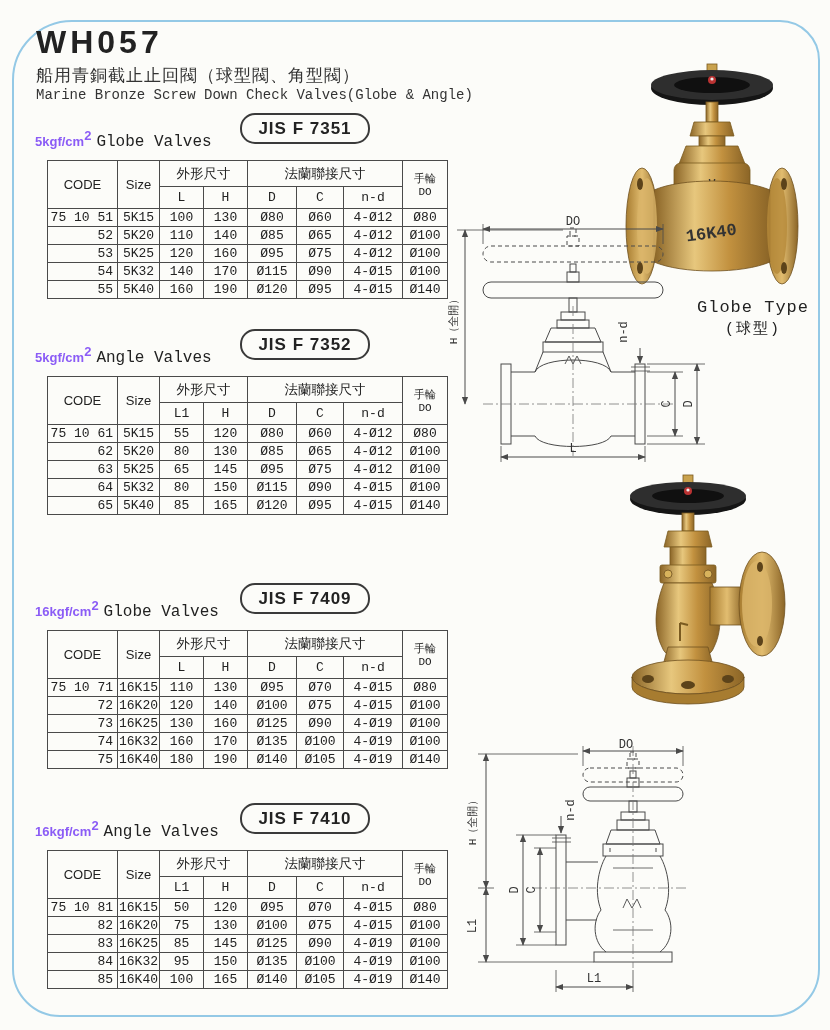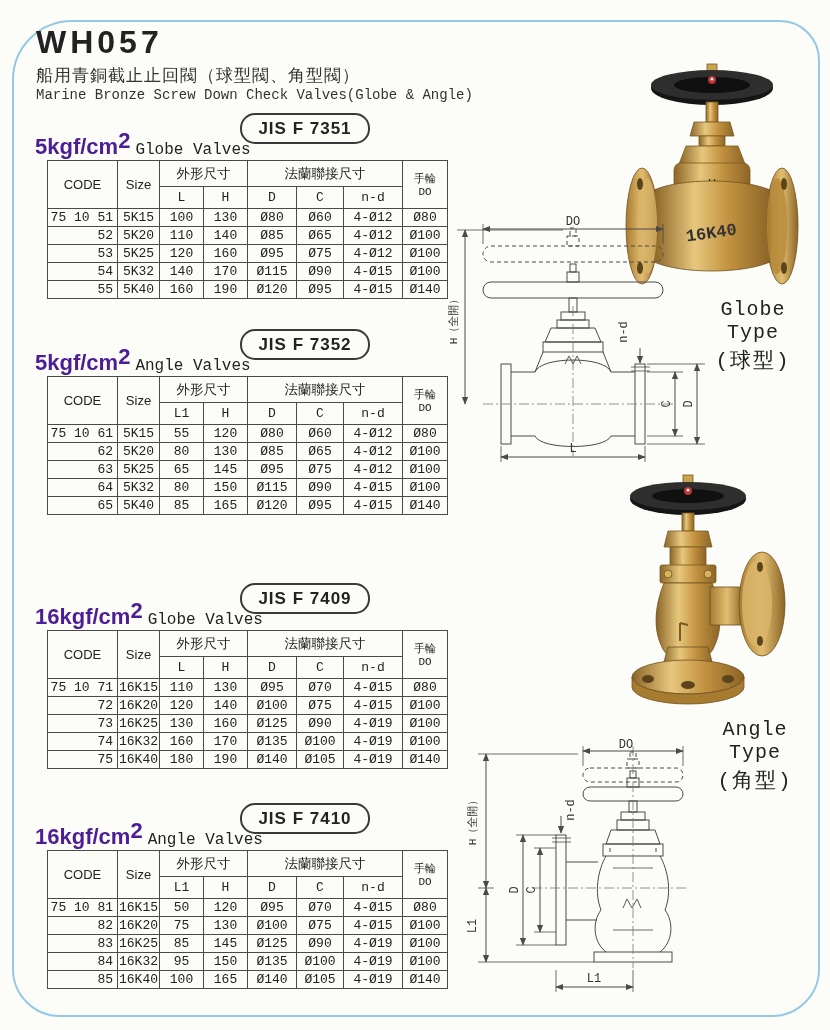--- a/index.html
+++ b/index.html
@@ -8,43 +8,43 @@
   .frame{position:absolute;left:12px;top:12px;width:804px;height:993px;
          border:2px solid #94c9e6;border-radius:60px 40px 48px 48px;}
   .model{position:absolute;left:36px;top:16px;font-size:32px;font-weight:700;
          letter-spacing:4px;color:#222;}
   .title-zh{position:absolute;left:36px;top:56px;font-size:17px;color:#333;letter-spacing:1px;}
   .title-en{position:absolute;left:36px;top:79px;font-size:14px;
             font-family:"Liberation Mono",monospace;color:#333;}
   .section{position:absolute;left:35px;width:400px;}
   .s1{top:120px;} .s2{top:336px;} .s3{top:590px;} .s4{top:810px;}
   .sec-title{position:absolute;left:0;top:0;white-space:nowrap;}
-  .sec-title .pr{font-weight:700;font-size:22px;color:#4c1d95;}
+  .sec-title .pr{font-weight:700;font-size:13px;color:#8b5cf6;}
   .sec-title sup{font-size:11px;font-weight:700;}
   .sec-title .kind{font-size:16px;font-family:"Liberation Mono",monospace;margin-left:5px;color:#222;}
   .jis-badge{position:absolute;left:205px;top:-15px;width:126px;height:27px;
              border:2px solid #3a3a3a;border-radius:15px;text-align:center;
              line-height:27px;font-weight:700;font-size:17px;letter-spacing:1px;color:#222;
              background:#fcfcf9;}
   table.spec{position:absolute;left:12px;top:32px;border-collapse:collapse;table-layout:fixed;
              width:400px;font-size:13px;color:#222;}
   table.spec th,table.spec td{border:1px solid #4a4a4a;padding:0;overflow:hidden;white-space:nowrap;}
   table.spec th{font-weight:400;}
   .hz{font-size:13.5px;}
   .hr1 th{height:25px;} .hr2 th{height:21px;}
   table.spec td{height:17px;text-align:center;font-family:"Liberation Mono",monospace;font-size:13px;}
   table.spec td.c0{text-align:right;padding-right:4px;}
   .hw div{line-height:14px;font-size:11px;}
   .mono{font-family:"Liberation Mono",monospace;}
   .caption{position:absolute;width:130px;text-align:center;
            font-family:"Liberation Mono",monospace;color:#222;}
   .cap-globe{left:688px;top:290px;}
   .cap-angle{left:690px;top:710px;}
-  .caption .en{font-size:20px;letter-spacing:1px;}
-  .caption .zh{font-size:21px;margin-top:2px;letter-spacing:2px;}
+  .caption .en{font-size:17px;letter-spacing:1px;}
+  .caption .zh{font-size:15px;margin-top:2px;letter-spacing:2px;}
   svg{position:absolute;overflow:visible;}
   .svg-globe-photo{left:612px;top:50px;}
   .svg-angle-photo{left:610px;top:463px;}
   .svg-globe-diag{left:443px;top:206px;}
   .svg-angle-diag{left:448px;top:732px;}
   svg text{font-family:"Liberation Mono",monospace;fill:#333;}
 </style>
 </head>
 <body>
 
@@ -551,24 +551,20 @@
         <ellipse cx="150" cy="170" rx="3" ry="5" fill="#5c431a"></ellipse>
       <path d="M58,176 L52,198 L104,198 L98,176 Z" fill="url(#brV)" stroke="#6e5120" stroke-width="0.8"></path>
       <ellipse cx="78" cy="206" rx="56" ry="17" fill="url(#brV)" stroke="#6e5120" stroke-width="0.8"></ellipse>
       <path d="M22,206 A56 17 0 0 0 134,206 L134,216 A56 17 0 0 1 22,216 Z" fill="#a77c30" stroke="#6e5120" stroke-width="0.8"></path>
       <ellipse cx="38" cy="208" rx="6" ry="4" fill="#5c431a"></ellipse>
         <ellipse cx="118" cy="208" rx="6" ry="4" fill="#5c431a"></ellipse>
       <ellipse cx="78" cy="214" rx="7" ry="4" fill="#5c431a"></ellipse>
       <path d="M70,152 l0,18 M70,152 l8,2" stroke="#7a5a20" stroke-width="2" fill="none"></path>
     </g>
   </svg>
-  <div class="caption cap-angle">
-    <div class="en">Angle Type</div>
-    <div class="zh">(角型)</div>
-  </div>
 
   <svg class="svg-angle-diag" width="300" height="285" viewBox="0 0 300 285">
     <defs>
       <marker id="ad-a" viewBox="0 0 10 10" refX="9" refY="5" markerWidth="8" markerHeight="8" orient="auto-start-reverse">
         <path d="M0,1 L10,5 L0,9 z" fill="#4a4a4a"></path>
       </marker>
     </defs>
     <g stroke="#4a4a4a" stroke-width="1" fill="none">
 
       <g stroke-dasharray="4 3">

